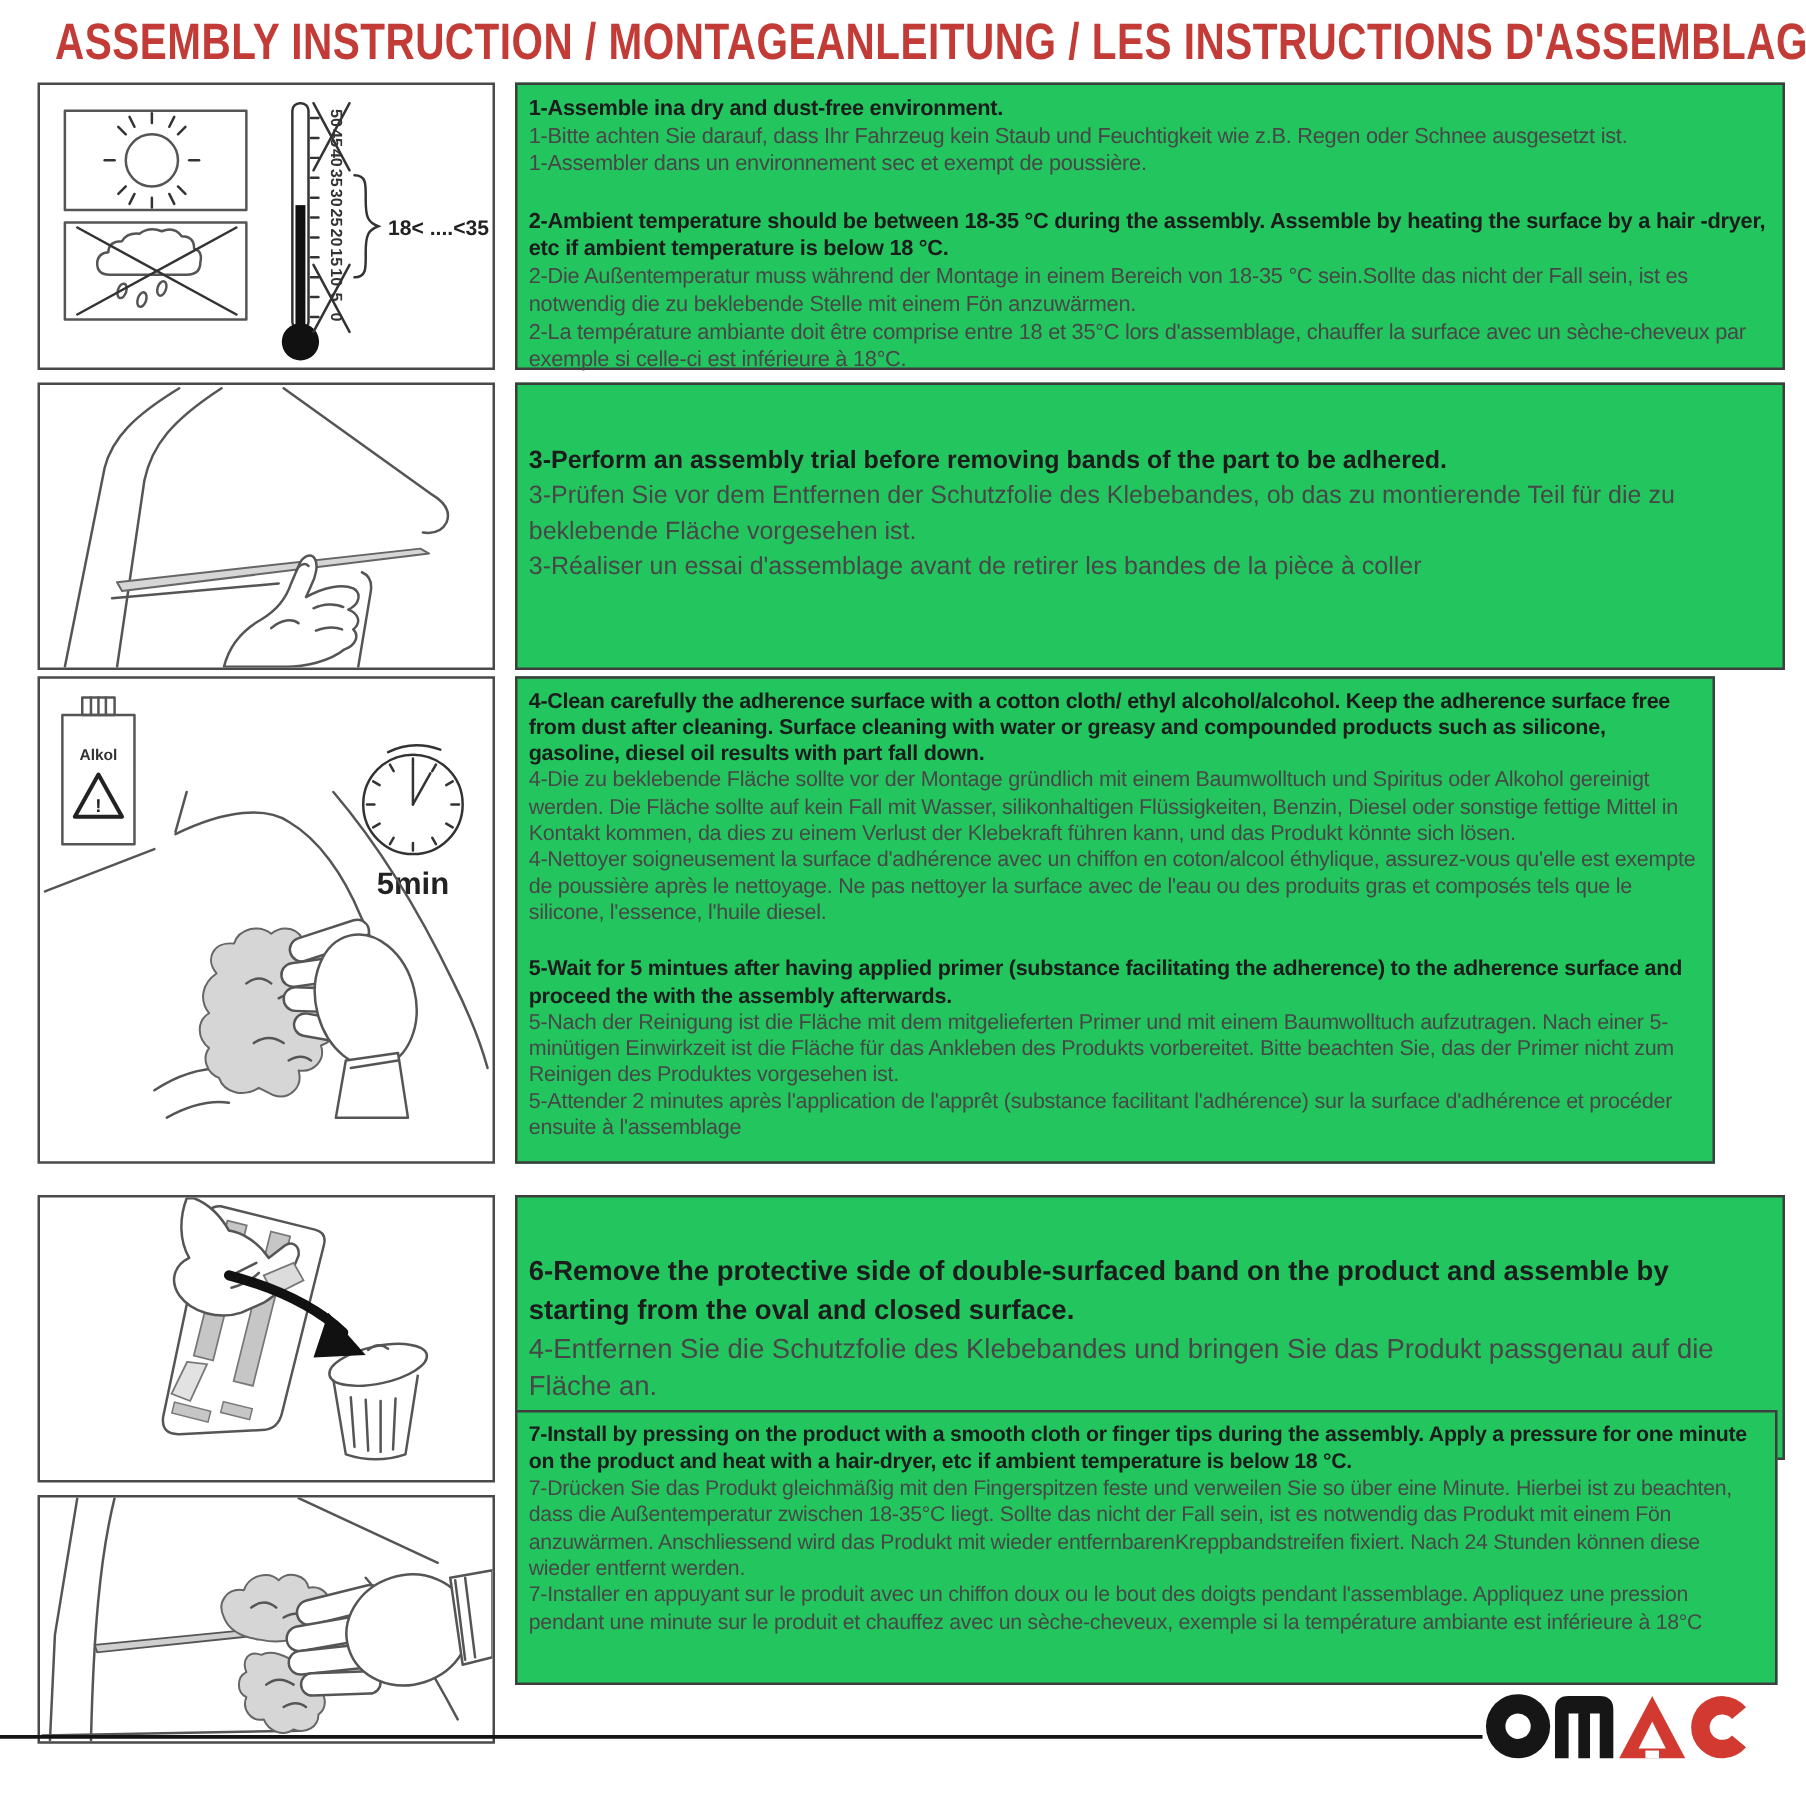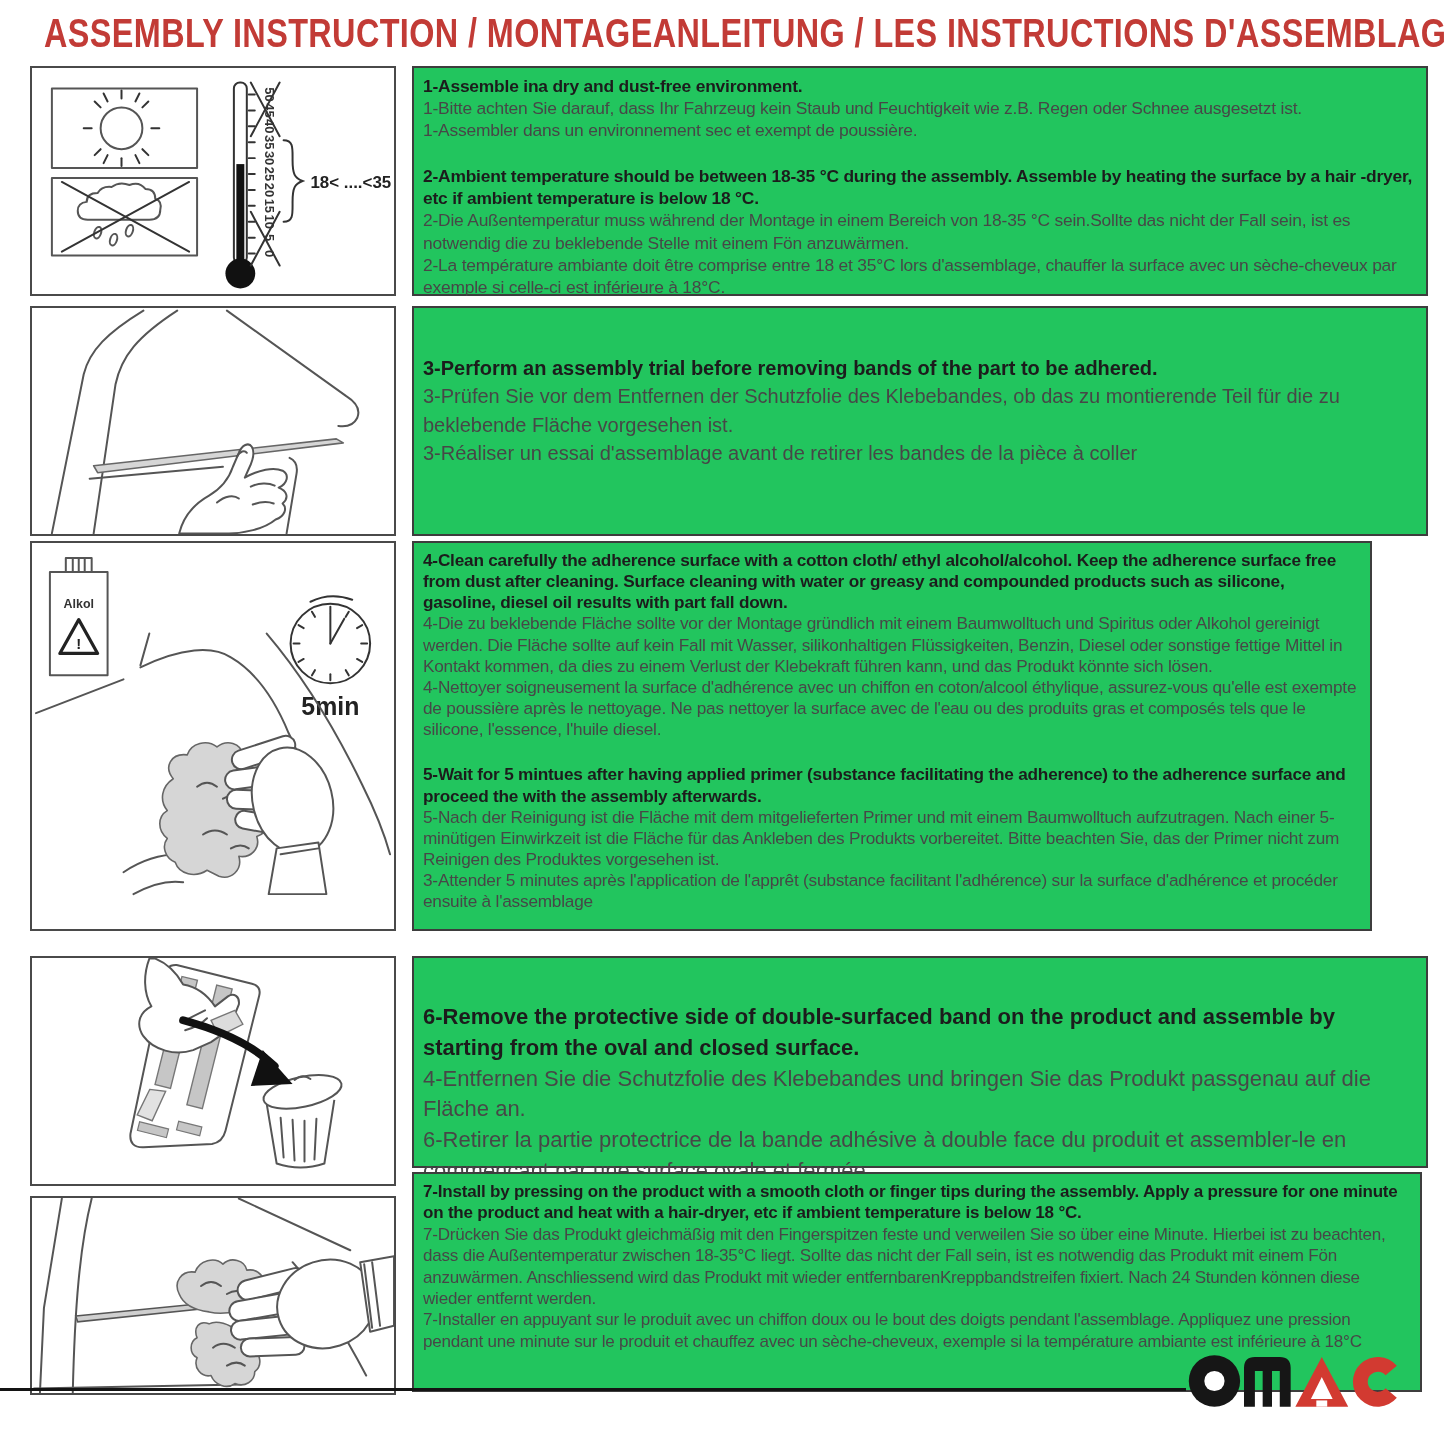--- a/index.html
+++ b/index.html
@@ -24,21 +24,21 @@
   
   #il1{left:30px;top:66px;width:366px;height:230px;}
   #tb1{left:412px;top:66px;width:1016px;height:230px;font-size:17.4px;line-height:1.27;letter-spacing:-0.2px;}
   #il2{left:30px;top:306px;width:366px;height:230px;}
   #tb2{left:412px;top:306px;width:1016px;height:230px;font-size:20px;line-height:1.42;padding-top:46px;}
   #il3{left:30px;top:541px;width:366px;height:390px;text-align:center;}
   #tb3{left:412px;top:541px;width:960px;height:390px;font-size:17.2px;line-height:1.23;letter-spacing:-0.2px;}
   #il4{left:30px;top:956px;width:366px;height:230px;}
   #tb4{left:412px;top:956px;width:1016px;height:212px;font-size:22px;line-height:1.4;padding-top:44px;}
   #il5{left:30px;top:1196px;width:366px;height:199px;}
-  #tb5{left:412px;top:1172px;width:1010px;height:220px;font-size:17px;line-height:1.26;letter-spacing:-0.2px;}
+  #tb5{left:412px;top:1128px;width:1010px;height:220px;font-size:17px;line-height:1.26;letter-spacing:-0.2px;}
 
   .footer-rule{position:absolute;left:0;top:1388px;width:1186px;height:3px;background:#141414;}
   .logo{position:absolute;left:1188px;top:1350px;width:210px;height:62px;}
   .logo svg{display:block;width:100%;height:100%;}
 
   
   .sk{fill:none;stroke:#555;stroke-width:2;stroke-linecap:round;stroke-linejoin:round;}
   .sk-d{fill:none;stroke:#333;stroke-width:2;stroke-linecap:round;}
   .wht{fill:#fff;stroke:#555;stroke-width:2;stroke-linejoin:round;}
   .gry{fill:#d6d6d6;stroke:#666;stroke-width:1.6;stroke-linejoin:round;}
@@ -218,21 +218,21 @@
         <line x1="250" y1="312" x2="288" y2="306" class="sk" stroke-width="1.5"></line>
       </g>
     </svg>
   </div>
   <div class="textbox" id="tb3">
       <p class="para bold">4-Clean carefully the adherence surface with a cotton cloth/ ethyl alcohol/alcohol. Keep the adherence surface free from dust after cleaning. Surface cleaning with water or greasy and compounded products such as silicone, gasoline, diesel oil results with part fall down.</p>
       <p class="para regular">4-Die zu beklebende Fläche sollte vor der Montage gründlich mit einem Baumwolltuch und Spiritus oder Alkohol gereinigt werden. Die Fläche sollte auf kein Fall mit Wasser, silikonhaltigen Flüssigkeiten, Benzin, Diesel oder sonstige fettige Mittel in Kontakt kommen, da dies zu einem Verlust der Klebekraft führen kann, und das Produkt könnte sich lösen.</p>
       <p class="para regular">4-Nettoyer soigneusement la surface d'adhérence avec un chiffon en coton/alcool éthylique, assurez-vous qu'elle est exempte de poussière après le nettoyage. Ne pas nettoyer la surface avec de l'eau ou des produits gras et composés tels que le silicone, l'essence, l'huile diesel.</p>
       <p class="para bold gap">5-Wait for 5 mintues after having applied primer (substance facilitating the adherence) to the adherence surface and proceed the with the assembly afterwards.</p>
       <p class="para regular">5-Nach der Reinigung ist die Fläche mit dem mitgelieferten Primer und mit einem Baumwolltuch aufzutragen. Nach einer 5-minütigen Einwirkzeit ist die Fläche für das Ankleben des Produkts vorbereitet. Bitte beachten Sie, das der Primer nicht zum Reinigen des Produktes vorgesehen ist.</p>
-      <p class="para regular">3-Attender 5 minutes après l'application de l'apprêt (substance facilitant l'adhérence) sur la surface d'adhérence et procéder ensuite à l'assemblage</p>
+      <p class="para regular">5-Attender 2 minutes après l'application de l'apprêt (substance facilitant l'adhérence) sur la surface d'adhérence et procéder ensuite à l'assemblage</p>
     </div>
 
   <div class="illus" id="il4">
     <svg viewBox="0 0 364 226">
       <g transform="translate(128,2) rotate(14)">
         <path class="wht" d="M18,0 L96,0 Q106,0 106,10 L106,150 Q106,162 96,166 L30,186 Q16,190 14,176 L8,16 Q7,2 18,0 Z"></path>
         <rect x="26" y="10" width="16" height="112" fill="#c6c6c6" stroke="#777" stroke-width="1.4"></rect>
         <rect x="62" y="10" width="16" height="124" fill="#c6c6c6" stroke="#777" stroke-width="1.4"></rect>
         <polygon points="22,128 38,126 32,158 16,156" fill="#e2e2e2" stroke="#777" stroke-width="1.4"></polygon>
         <rect x="20" y="162" width="30" height="9" fill="#c6c6c6" stroke="#777" stroke-width="1.2"></rect>

